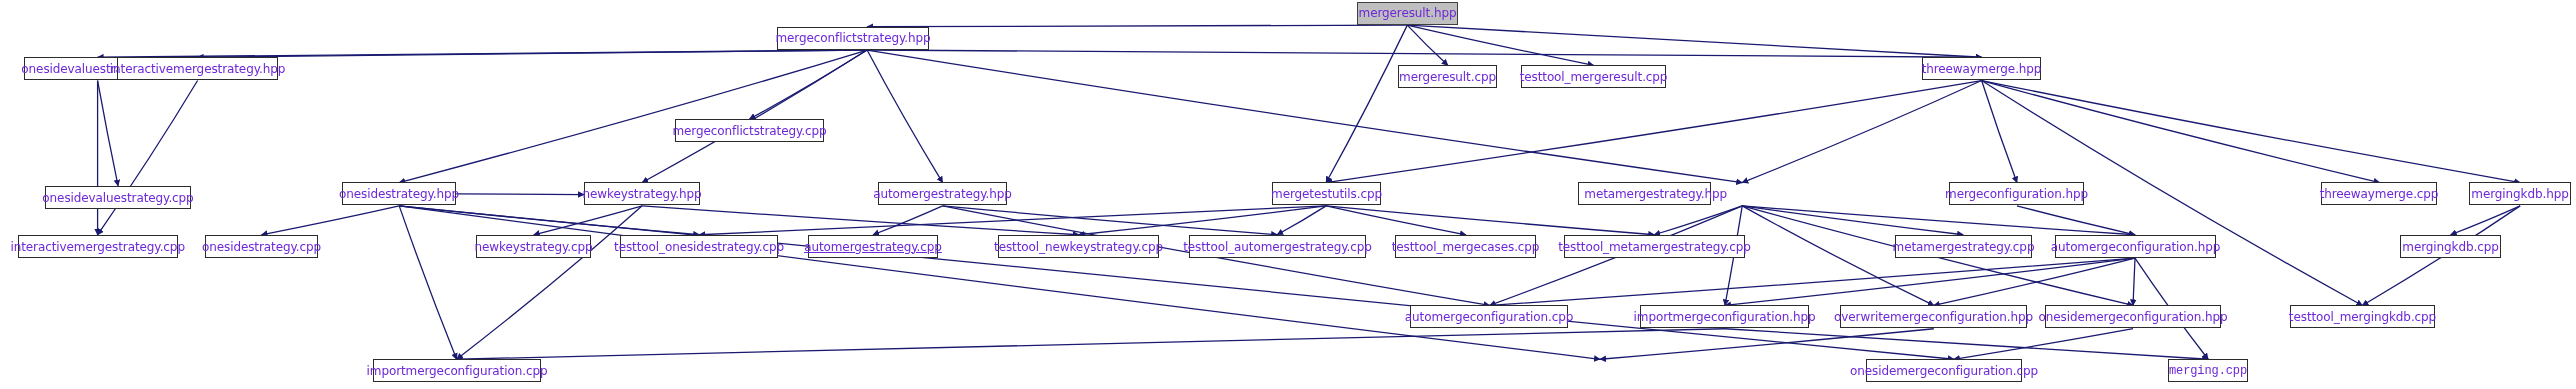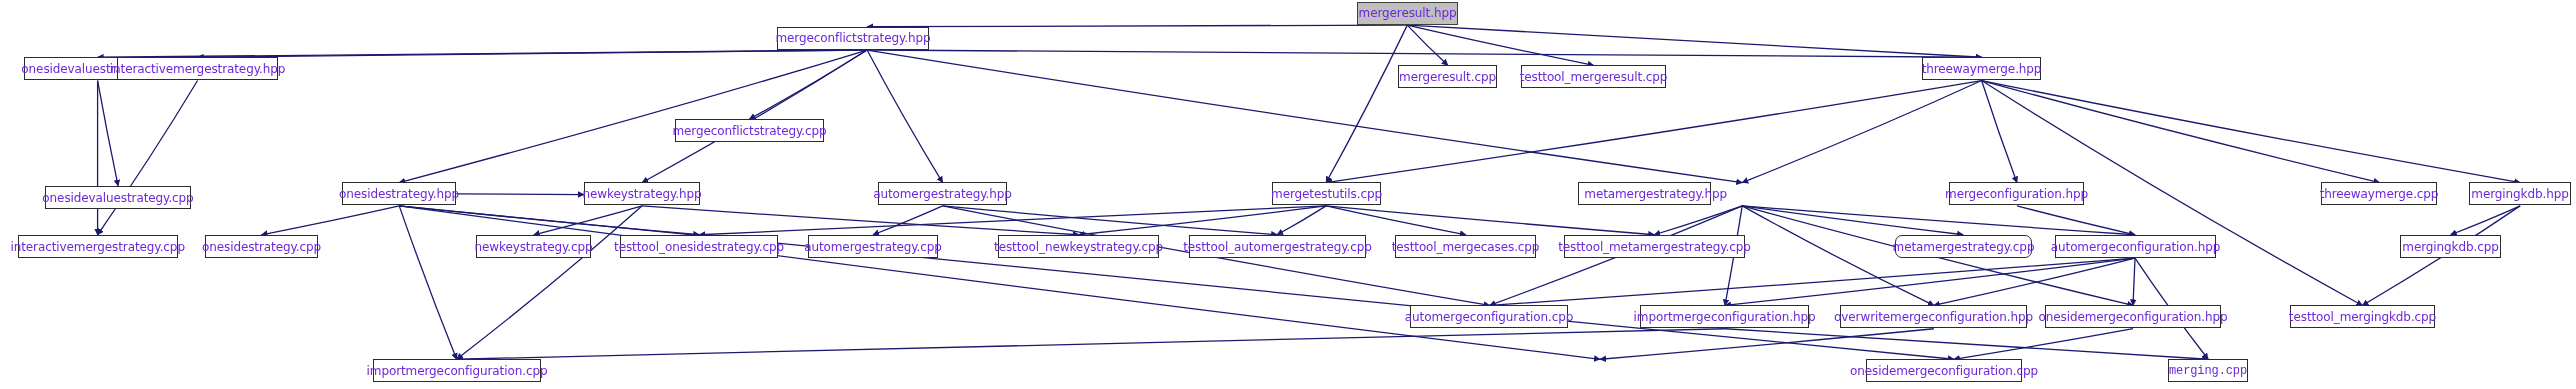--- a/index.html
+++ b/index.html
@@ -184,36 +184,36 @@
       </div>
       <div class="node" style="left: 205px; top: 235px; width: 113px;">
         <span class="node-label">onesidestrategy.cpp</span>
       </div>
       <div class="node" style="left: 476px; top: 235px; width: 115px;">
         <span class="node-label">newkeystrategy.cpp</span>
       </div>
       <div class="node" style="left: 620px; top: 235px; width: 158px;">
         <span class="node-label">testtool_onesidestrategy.cpp</span>
       </div>
-      <div class="node" style="left: 808px; top: 235px; width: 130px;">
+      <div class="node" style="left: 808px; top: 235px; width: 130px; text-decoration: underline;">
         <span class="node-label">automergestrategy.cpp</span>
       </div>
       <div class="node" style="left: 998px; top: 235px; width: 161px;">
         <span class="node-label">testtool_newkeystrategy.cpp</span>
       </div>
       <div class="node" style="left: 1189px; top: 235px; width: 177px;">
         <span class="node-label">testtool_automergestrategy.cpp</span>
       </div>
       <div class="node" style="left: 1395px; top: 235px; width: 141px;">
         <span class="node-label">testtool_mergecases.cpp</span>
       </div>
       <div class="node" style="left: 1564px; top: 235px; width: 181px;">
         <span class="node-label">testtool_metamergestrategy.cpp</span>
       </div>
-      <div class="node" style="left: 1895px; top: 235px; width: 137px; border-radius: 7px;">
+      <div class="node" style="left: 1895px; top: 235px; width: 137px;">
         <span class="node-label">metamergestrategy.cpp</span>
       </div>
       <div class="node" style="left: 2055px; top: 235px; width: 161px;">
         <span class="node-label">automergeconfiguration.hpp</span>
       </div>
       <div class="node" style="left: 2400px; top: 235px; width: 101px;">
         <span class="node-label">mergingkdb.cpp</span>
       </div>
       <div class="node" style="left: 1410px; top: 305px; width: 158px;">
         <span class="node-label">automergeconfiguration.cpp</span>

